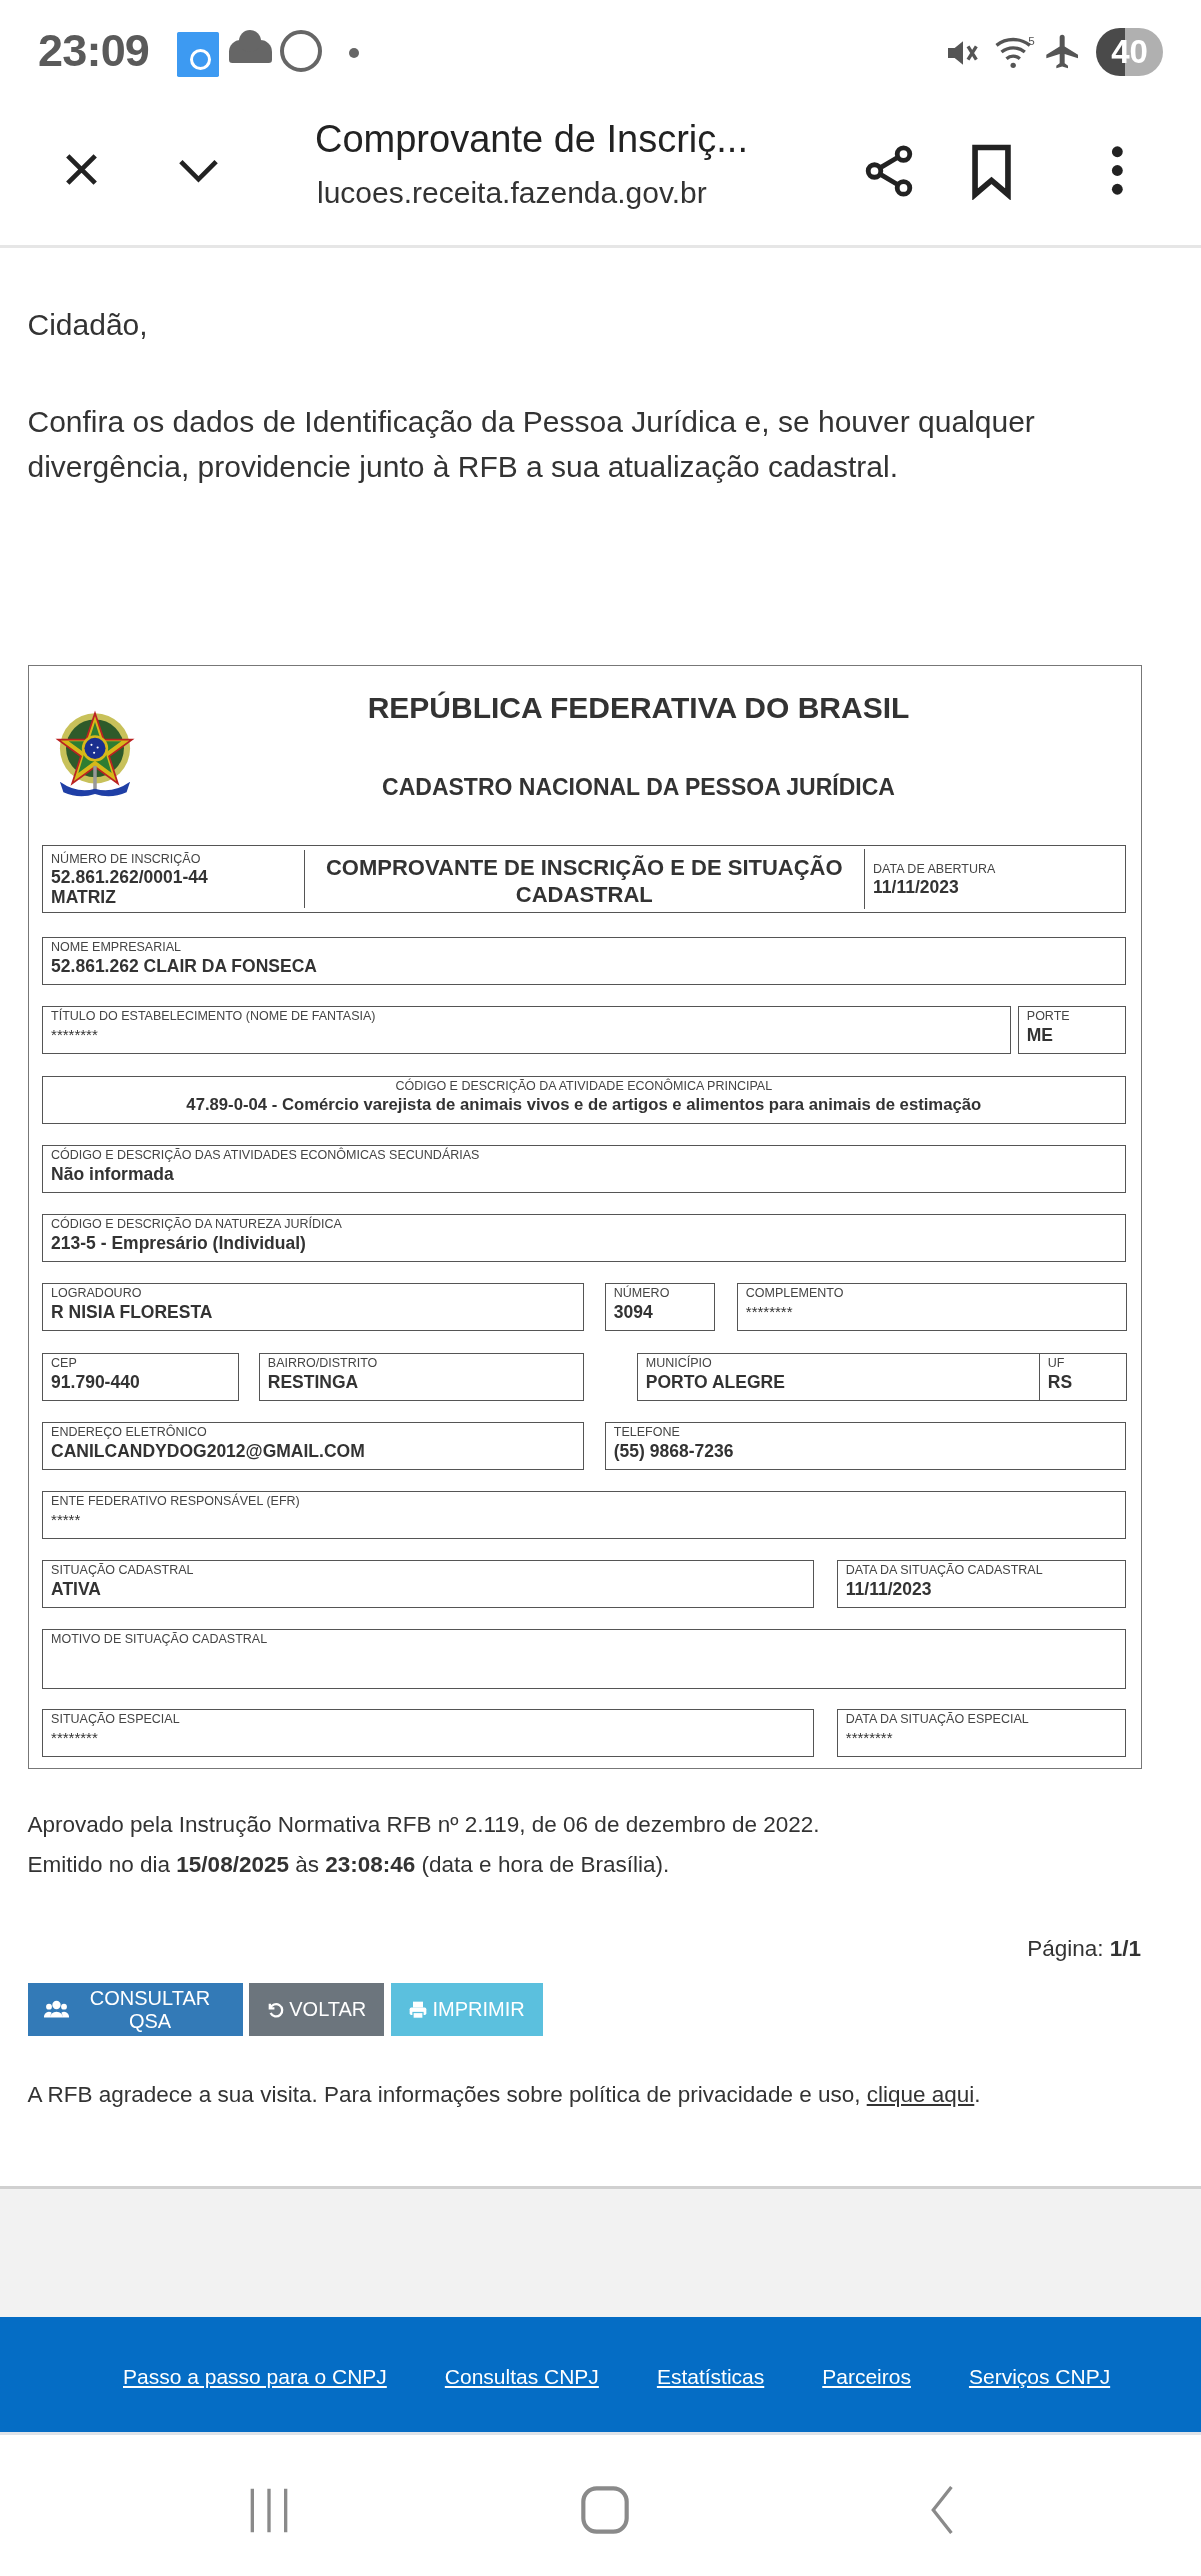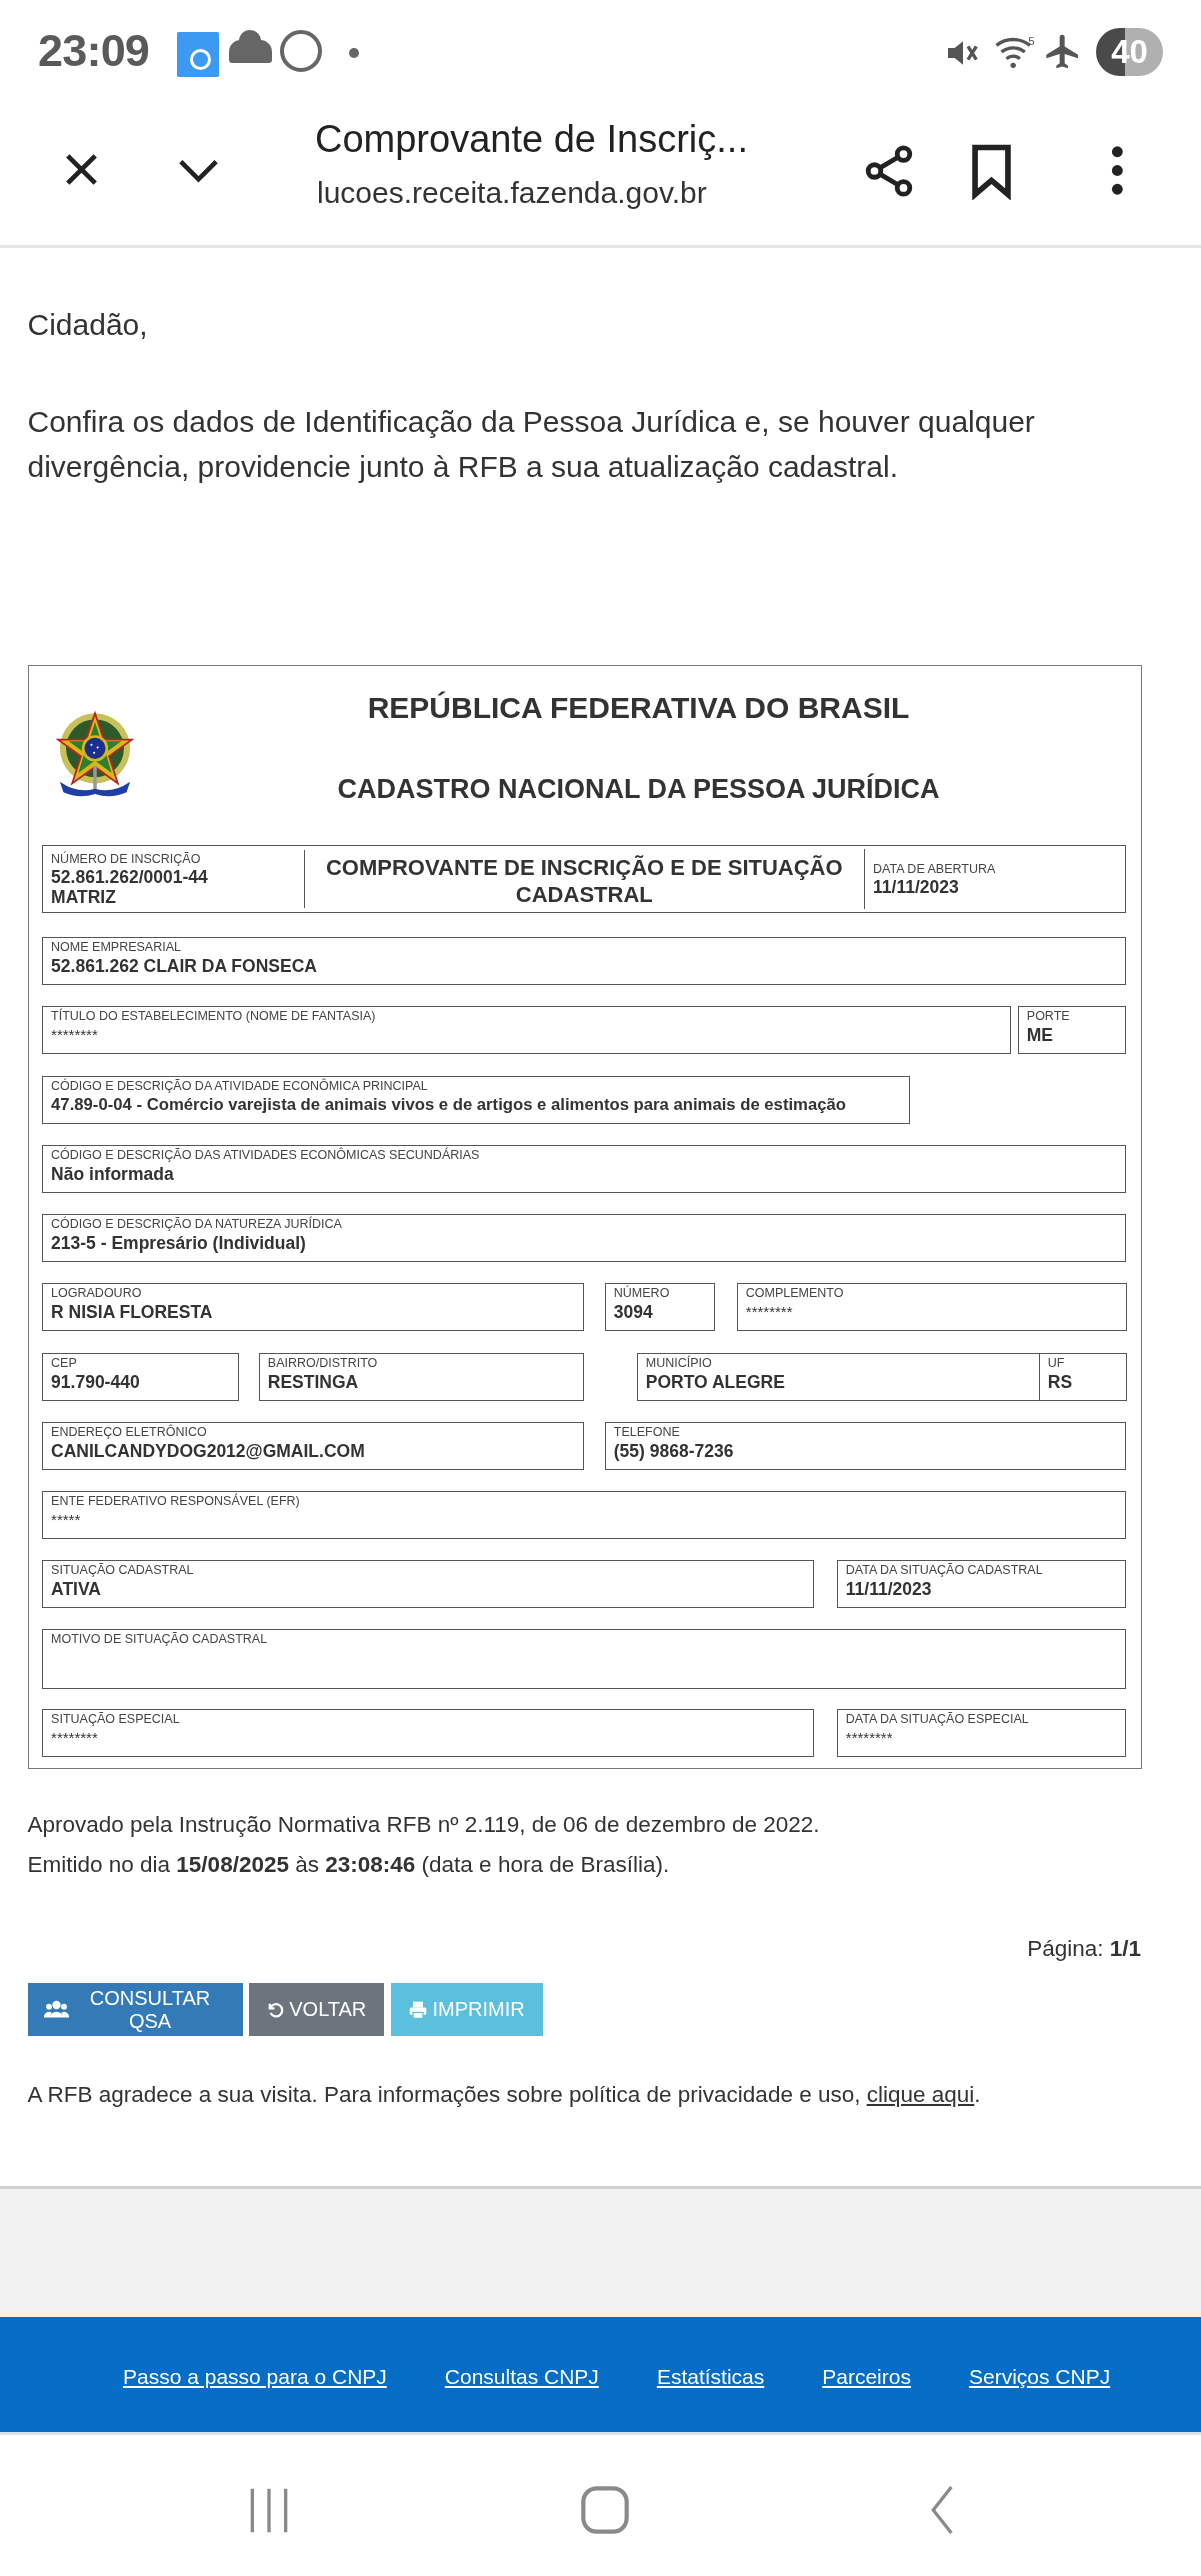--- a/index.html
+++ b/index.html
@@ -34,21 +34,21 @@
 
   
   .intro { position: absolute; left: 27.5px; top: 302px; width: 1151px; font-size: 30px; line-height: 45px; color: #333; font-family: "Liberation Sans", sans-serif; }
   .intro p { margin: 0 0 11.7px 0; }
   .intro .greet { margin-bottom: 52px; }
 
   
   .doc { position: absolute; left: 27.5px; top: 665px; width: 1114px; height: 1104px; border: 1.7px solid #777; background: #fff; }
   .emblem { position: absolute; left: 22px; top: 42px; width: 88px; height: 93px; }
   .doc-title1 { position: absolute; left: 0; width: 100%; top: 25px; text-align: center; font-size: 30px; font-weight: bold; color: #333; padding-left: 108px; }
-  .doc-title2 { position: absolute; left: 0; width: 100%; top: 108px; text-align: center; font-size: 27px; font-weight: bold; color: #333; padding-left: 108px; }
+  .doc-title2 { position: absolute; left: 0; width: 100%; top: 108px; text-align: center; font-size: 23px; font-weight: bold; color: #333; padding-left: 108px; }
 
   .field { position: absolute; border: 1.7px solid #555; background: #fff; padding: 1.7px 8.3px; }
   .field .lbl { display: block; font-size: 12.5px; color: #444; line-height: 15px; white-space: nowrap; }
   .field .val { display: block; font-size: 17.5px; font-weight: bold; color: #333; line-height: 22px; white-space: nowrap; }
   .field .val.stars { font-size: 15px; font-weight: normal; }
   .field .val.small { font-size: 16.7px; }
 
   .head-row { position: absolute; left: 13.3px; top: 179px; width: 1084px; height: 68px; border: 1.7px solid #555; display: flex; align-items: center; }
   .head-row .cell { padding: 1.7px 8.3px; }
   .head-row .c1 { width: 262px; border-right: 1.7px solid #555; }
@@ -189,21 +189,21 @@
 
   <div class="field" style="left:13.3px; top:340px; width:969px; height:48px;">
     <span class="lbl">TÍTULO DO ESTABELECIMENTO (NOME DE FANTASIA)</span>
     <span class="val stars">********</span>
   </div>
   <div class="field" style="left:989px; top:340px; width:108px; height:48px;">
     <span class="lbl">PORTE</span>
     <span class="val">ME</span>
   </div>
 
-  <div class="field" style="left:13.3px; top:410px; width:868px; height:48px;">
+  <div class="field" style="left:13.3px; top:410px; width:1084px; height:48px;text-align:center;">
     <span class="lbl">CÓDIGO E DESCRIÇÃO DA ATIVIDADE ECONÔMICA PRINCIPAL</span>
     <span class="val small">47.89-0-04 - Comércio varejista de animais vivos e de artigos e alimentos para animais de estimação</span>
   </div>
 
   <div class="field" style="left:13.3px; top:479px; width:1084px; height:48px;">
     <span class="lbl">CÓDIGO E DESCRIÇÃO DAS ATIVIDADES ECONÔMICAS SECUNDÁRIAS</span>
     <span class="val">Não informada</span>
   </div>
 
   <div class="field" style="left:13.3px; top:548px; width:1084px; height:48px;">

